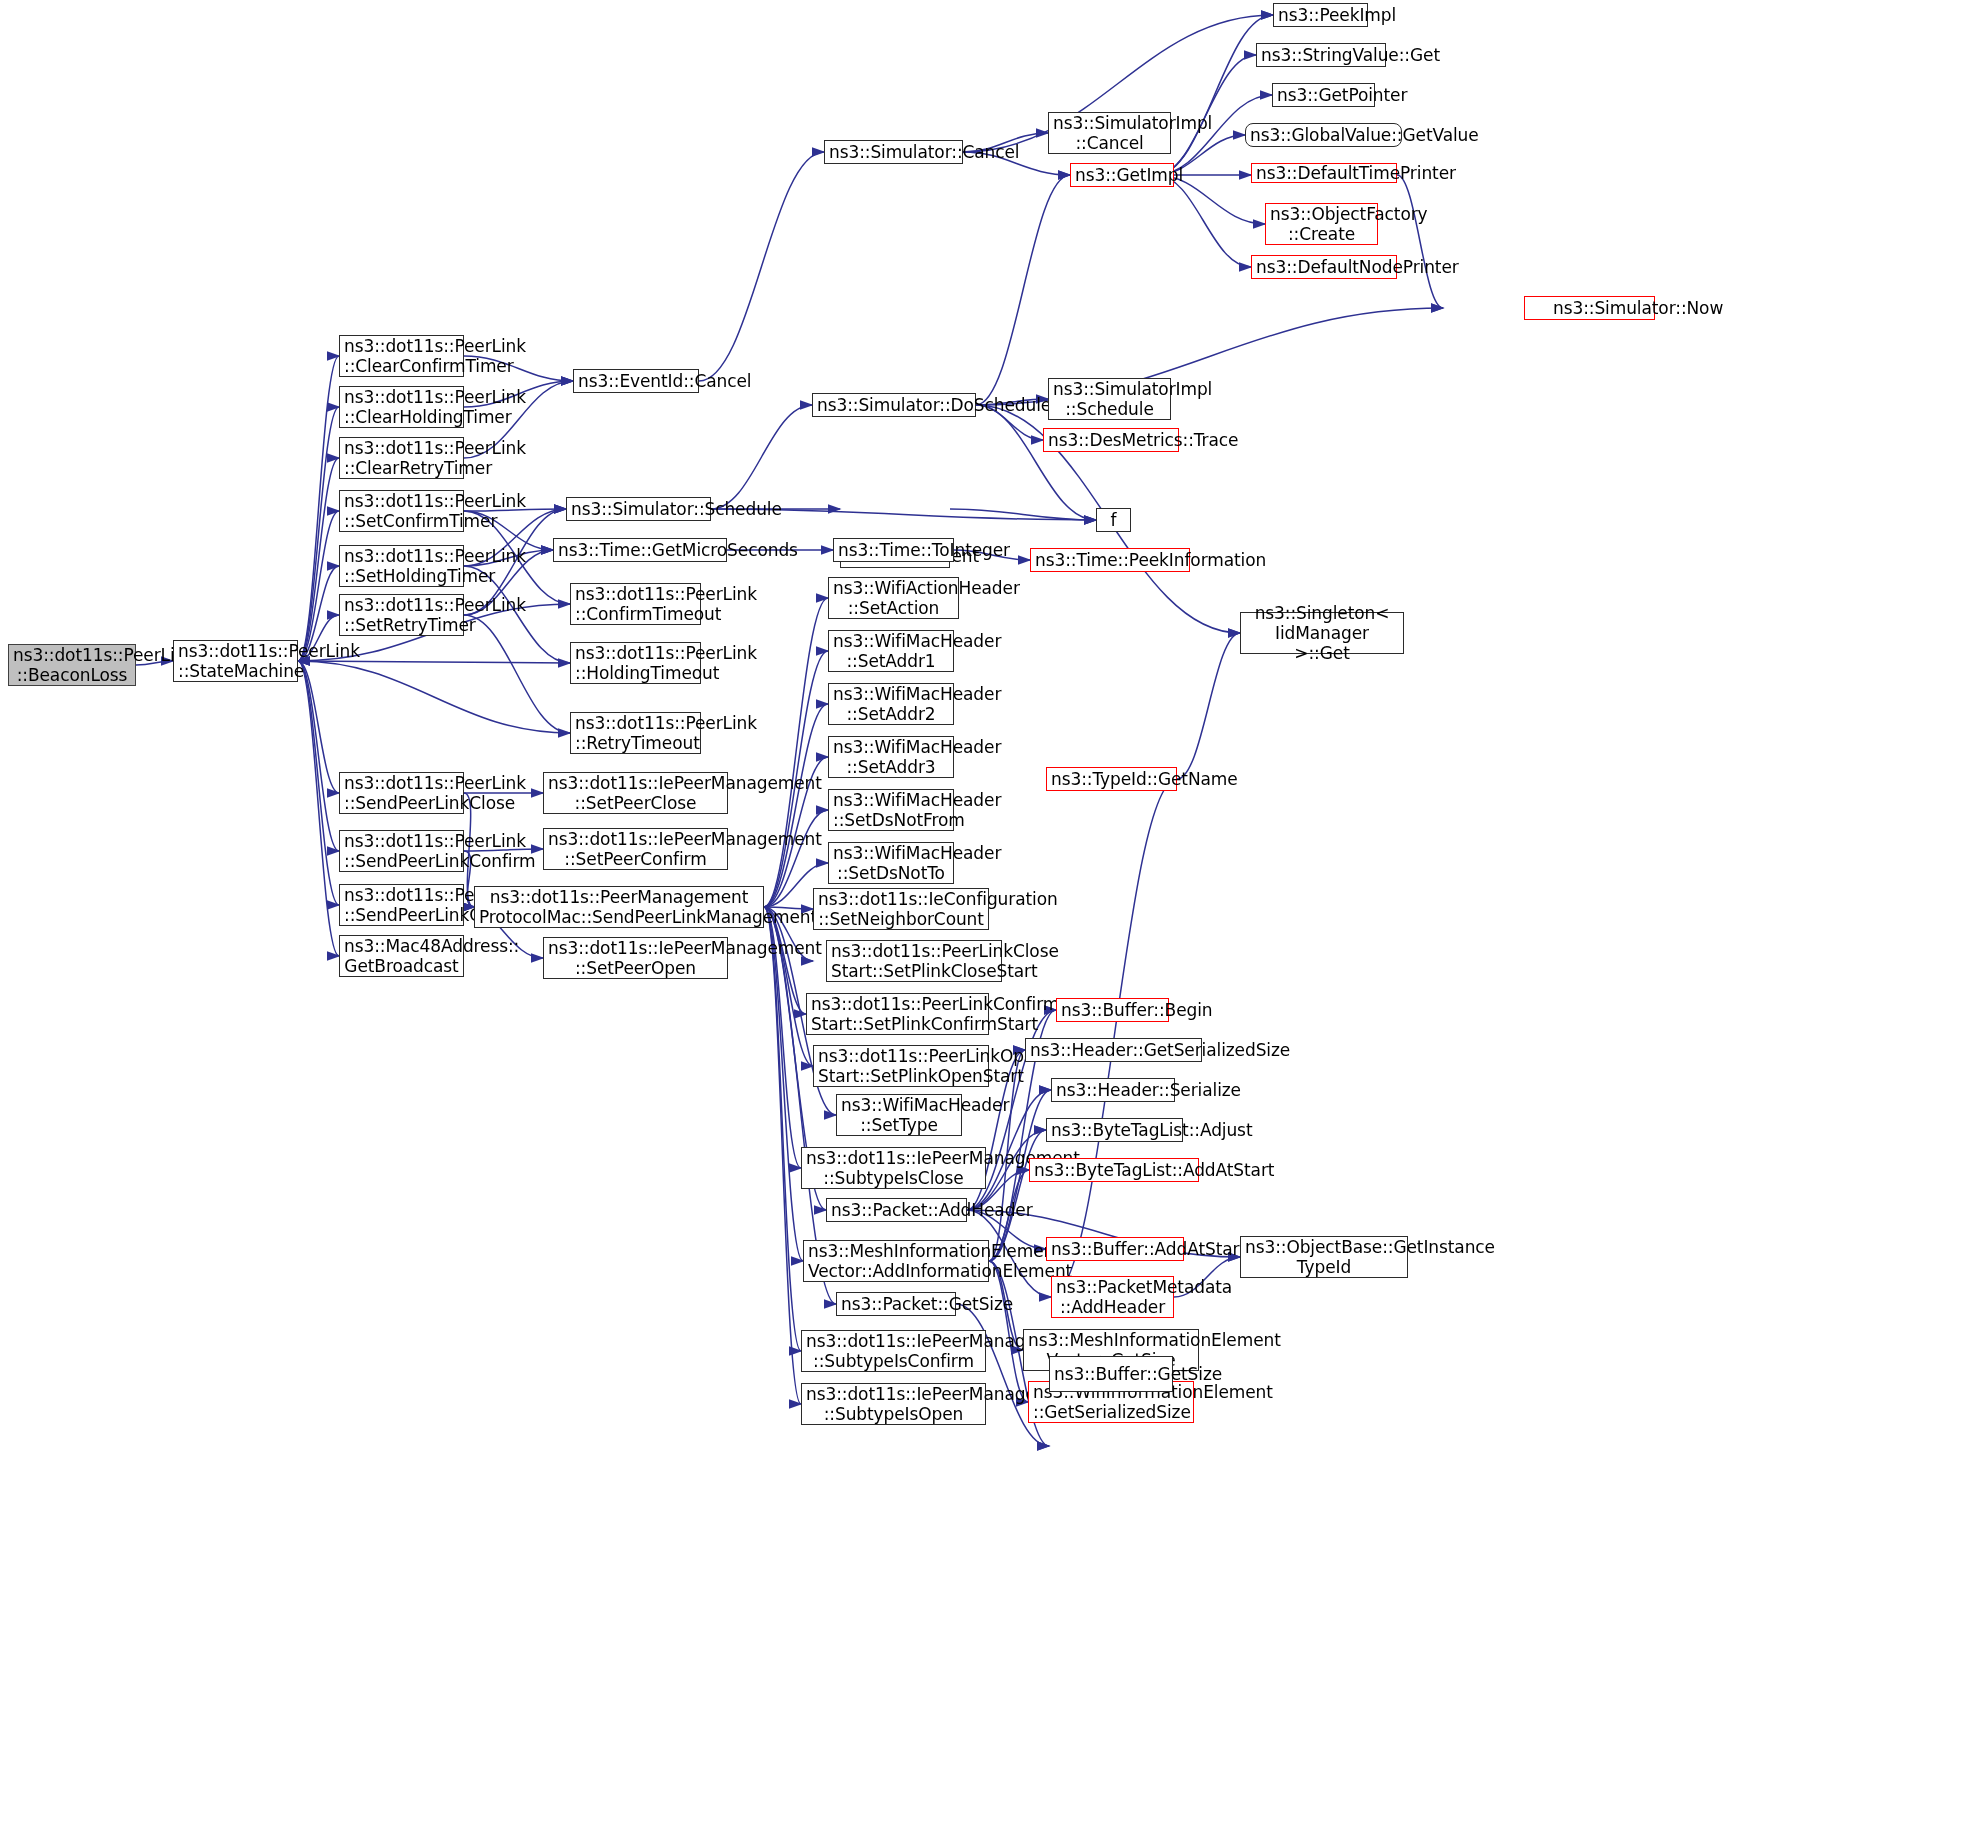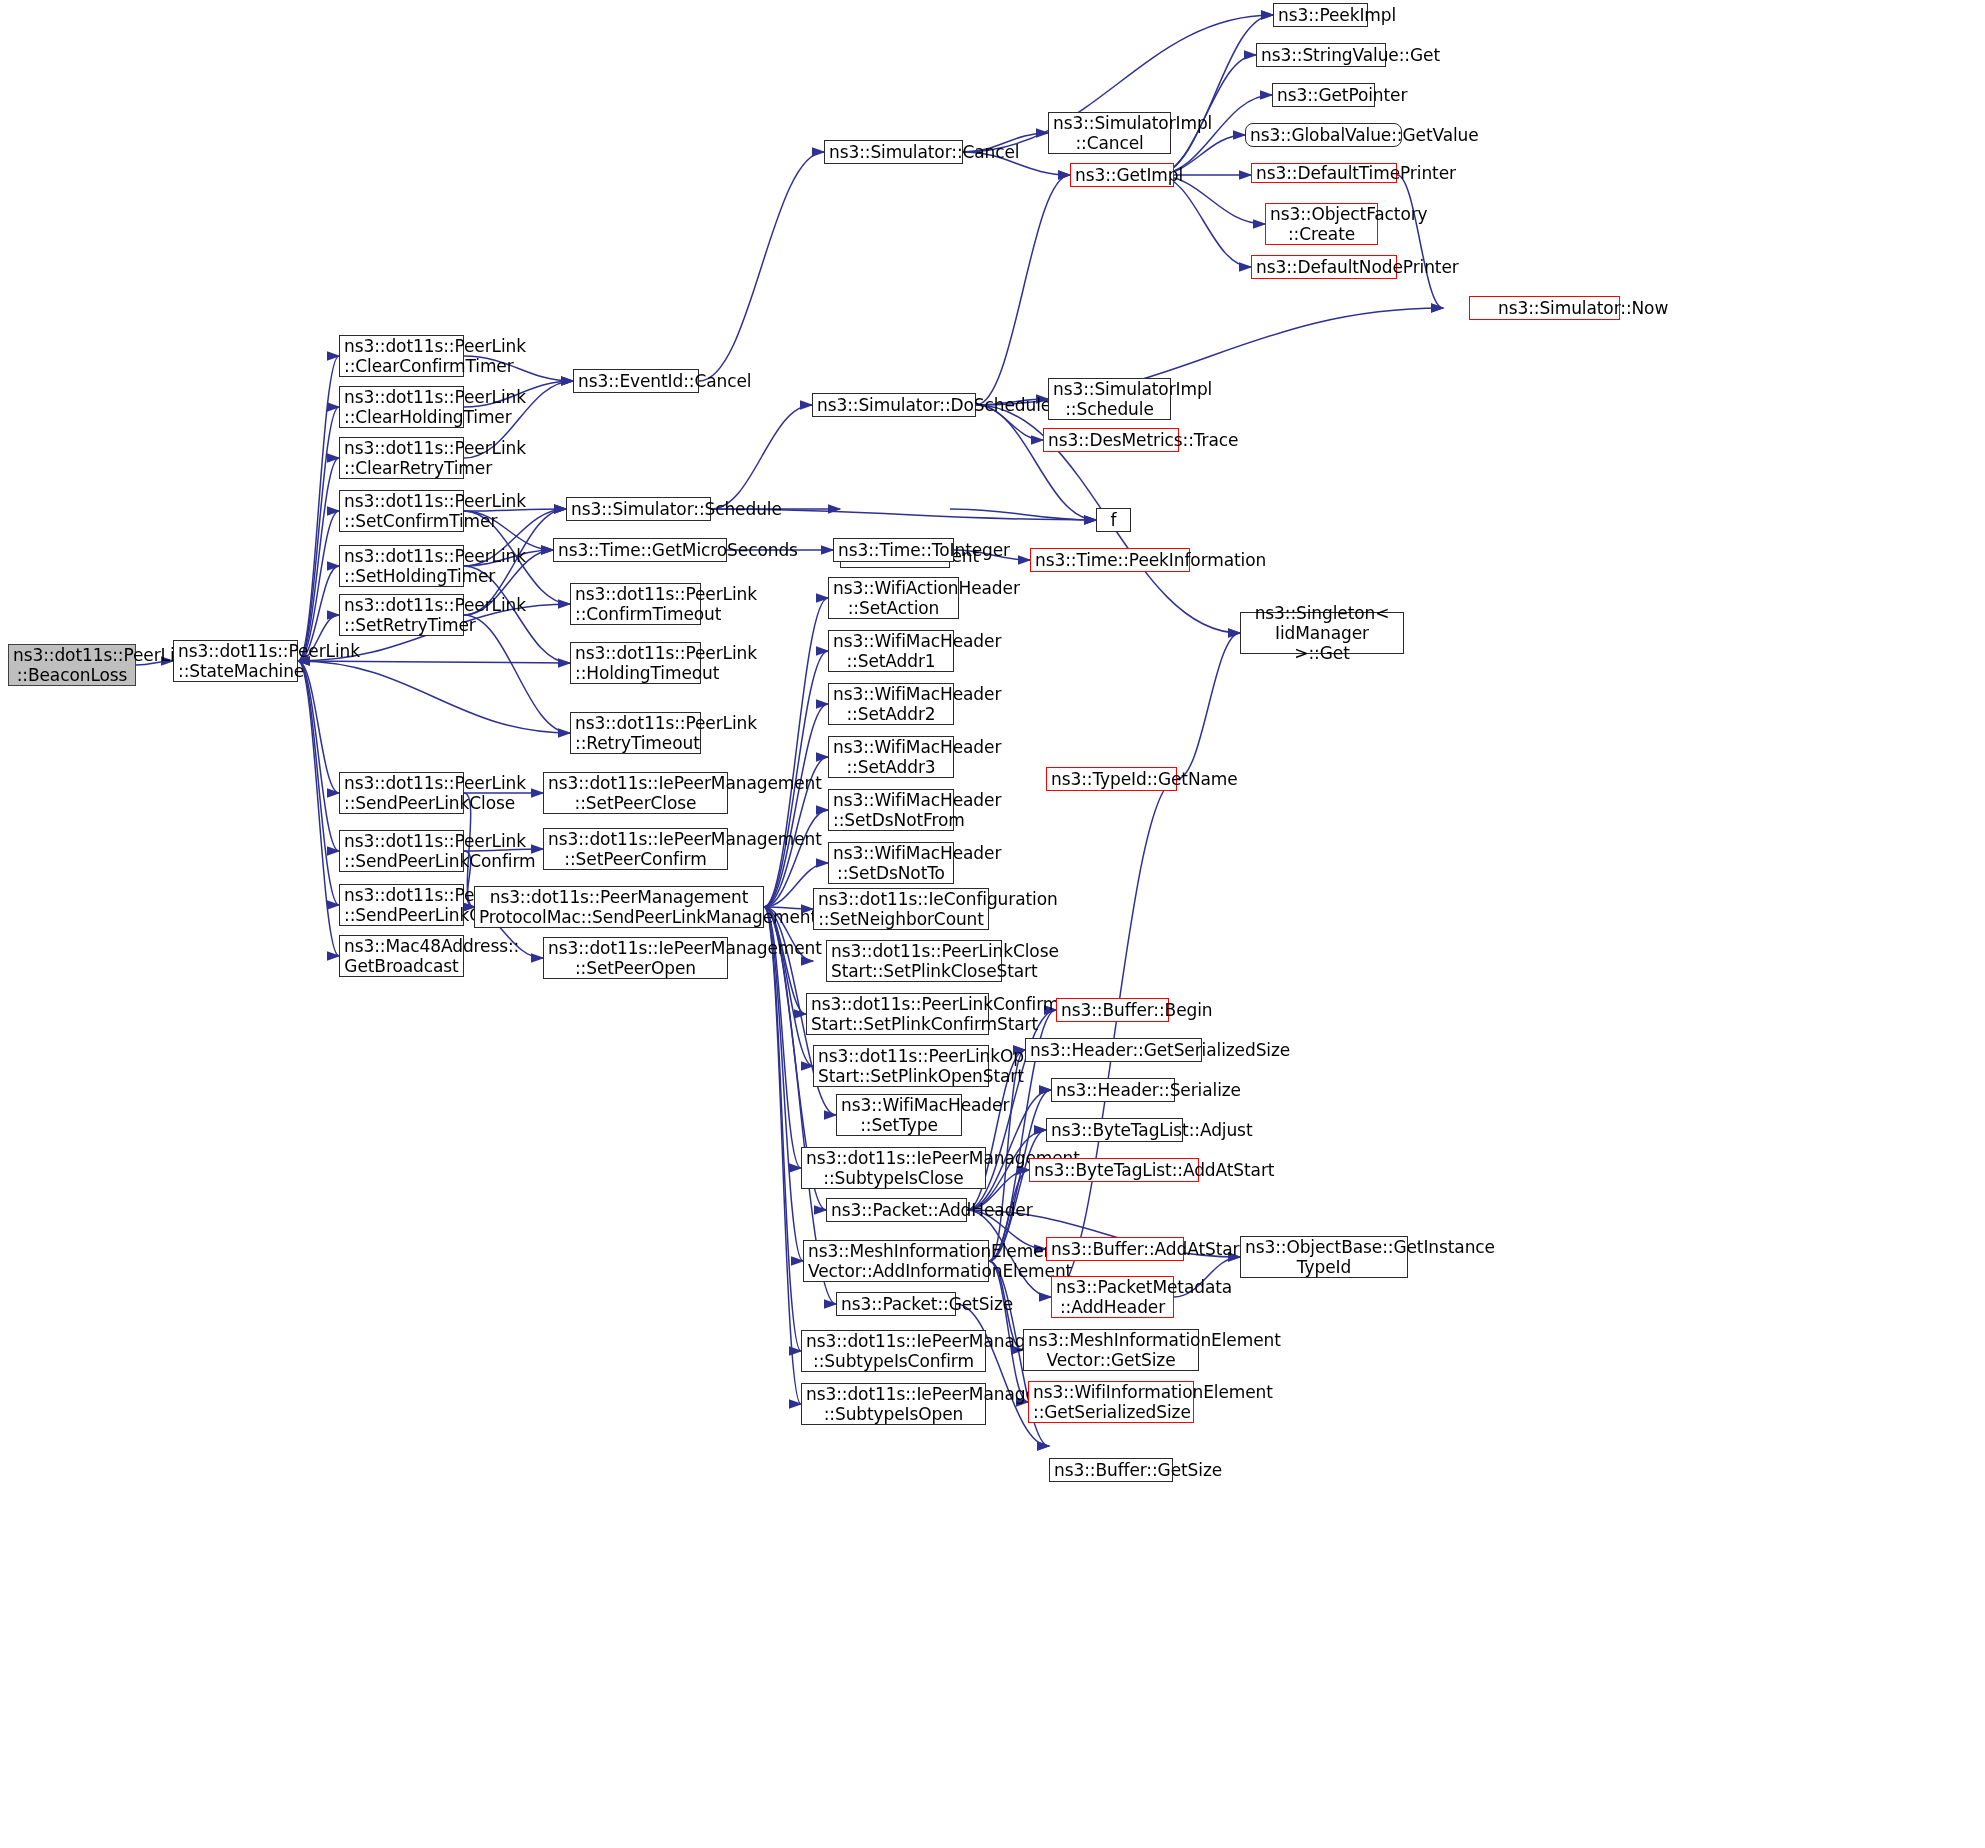--- a/index.html
+++ b/index.html
@@ -194,21 +194,21 @@
 ::Schedule</span></div>
       <div class="node red" style="left: 1043px; top: 428px; width: 136px; height: 24px;"><span>ns3::DesMetrics::Trace</span></div>
       <div class="node" style="left: 1273px; top: 3px; width: 95px; height: 24px;"><span>ns3::PeekImpl</span></div>
       <div class="node" style="left: 1256px; top: 43px; width: 130px; height: 24px;"><span>ns3::StringValue::Get</span></div>
       <div class="node" style="left: 1272px; top: 83px; width: 103px; height: 24px;"><span>ns3::GetPointer</span></div>
       <div class="node" style="left: 1245px; top: 123px; width: 157px; height: 24px; border-radius: 8px;"><span>ns3::GlobalValue::GetValue</span></div>
       <div class="node red" style="left: 1251px; top: 163px; width: 146px; height: 20px;"><span>ns3::DefaultTimePrinter</span></div>
       <div class="node red" style="left: 1265px; top: 203px; width: 113px; height: 42px;"><span>ns3::ObjectFactory
 ::Create</span></div>
       <div class="node red" style="left: 1251px; top: 255px; width: 146px; height: 24px;"><span>ns3::DefaultNodePrinter</span></div>
-      <div class="node red" style="left: 1469px; top: 296px; width: 151px; height: 24px; padding-left: 28px;"><span>ns3::Simulator::Now</span></div>
+      <div class="node red" style="left: 1524px; top: 296px; width: 131px; height: 24px; padding-left: 28px;"><span>ns3::Simulator::Now</span></div>
       <div class="node" style="left: 840px; top: 497px; width: 110px; height: 24px; margin-top: 47px;"><span>ns3::MakeEvent</span></div>
       <div class="node" style="left: 1096px; top: 508px; width: 35px; height: 24px;"><span>f</span></div>
       <div class="node" style="left: 833px; top: 538px; width: 121px; height: 24px;"><span>ns3::Time::ToInteger</span></div>
       <div class="node red" style="left: 1030px; top: 548px; width: 160px; height: 24px;"><span>ns3::Time::PeekInformation</span></div>
       <div class="node" style="left: 1240px; top: 612px; width: 164px; height: 42px;"><span>ns3::Singleton&lt; IidManager
 &gt;::Get</span></div>
       <div class="node red" style="left: 1046px; top: 767px; width: 131px; height: 24px;"><span>ns3::TypeId::GetName</span></div>
       <div class="node" style="left: 828px; top: 577px; width: 131px; height: 42px;"><span>ns3::WifiActionHeader
 ::SetAction</span></div>
       <div class="node" style="left: 828px; top: 630px; width: 126px; height: 42px;"><span>ns3::WifiMacHeader
@@ -246,17 +246,17 @@
       <div class="node" style="left: 1051px; top: 1078px; width: 124px; height: 24px;"><span>ns3::Header::Serialize</span></div>
       <div class="node" style="left: 1046px; top: 1118px; width: 137px; height: 24px;"><span>ns3::ByteTagList::Adjust</span></div>
       <div class="node red" style="left: 1029px; top: 1158px; width: 170px; height: 24px;"><span>ns3::ByteTagList::AddAtStart</span></div>
       <div class="node red" style="left: 1046px; top: 1237px; width: 138px; height: 24px;"><span>ns3::Buffer::AddAtStart</span></div>
       <div class="node red" style="left: 1051px; top: 1276px; width: 123px; height: 42px;"><span>ns3::PacketMetadata
 ::AddHeader</span></div>
       <div class="node" style="left: 1023px; top: 1329px; width: 176px; height: 42px;"><span>ns3::MeshInformationElement
 Vector::GetSize</span></div>
       <div class="node red" style="left: 1028px; top: 1381px; width: 166px; height: 42px;"><span>ns3::WifiInformationElement
 ::GetSerializedSize</span></div>
-      <div class="node" style="left: 1049px; top: 1458px; width: 124px; height: 24px; text-align: right;"><span>ns3::Buffer::GetSize</span></div>
+      <div class="node" style="left: 1049px; top: 1356px; width: 124px; height: 36px; text-align: right;"><span>ns3::Buffer::GetSize</span></div>
       <div class="node" style="left: 1240px; top: 1236px; width: 168px; height: 42px;"><span>ns3::ObjectBase::GetInstance
 TypeId</span></div>
     </div>
 </div>
 
 </body></html>

